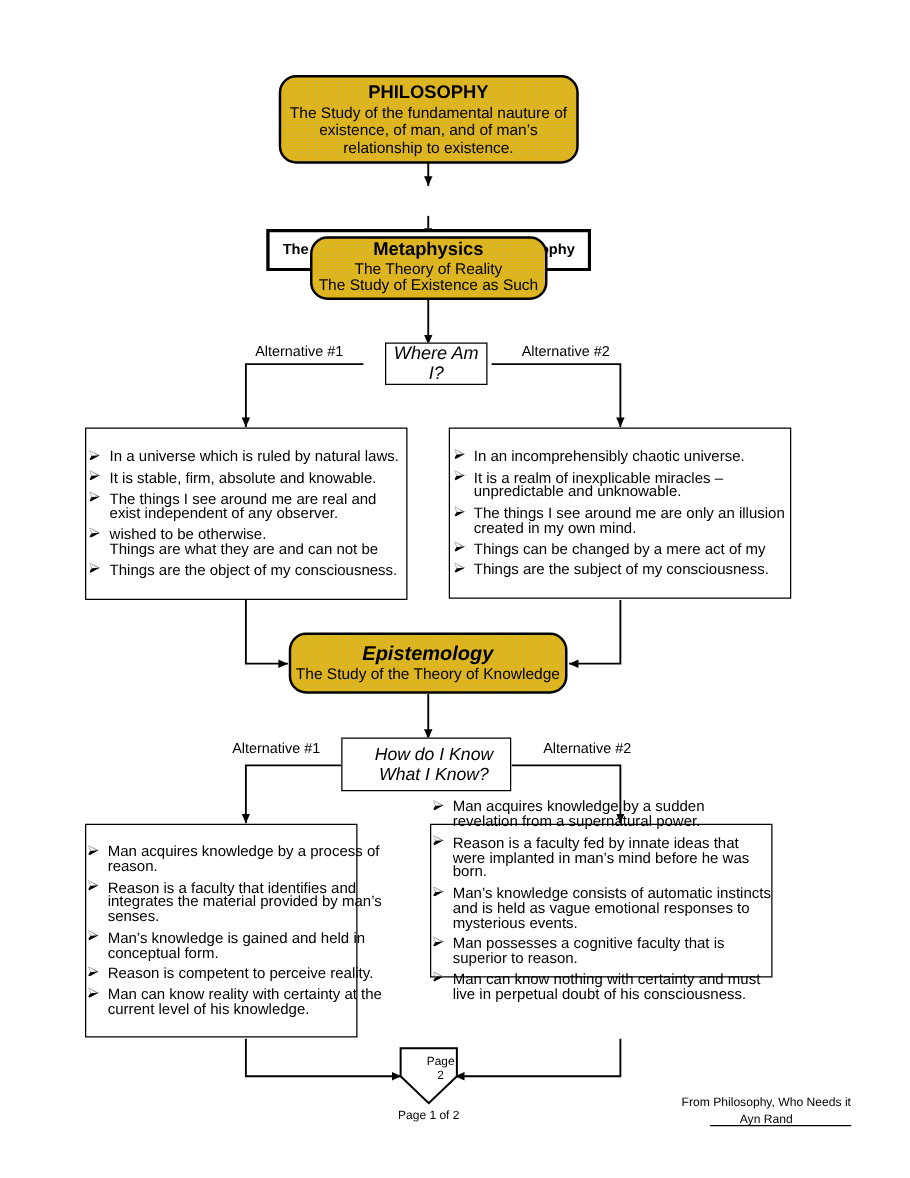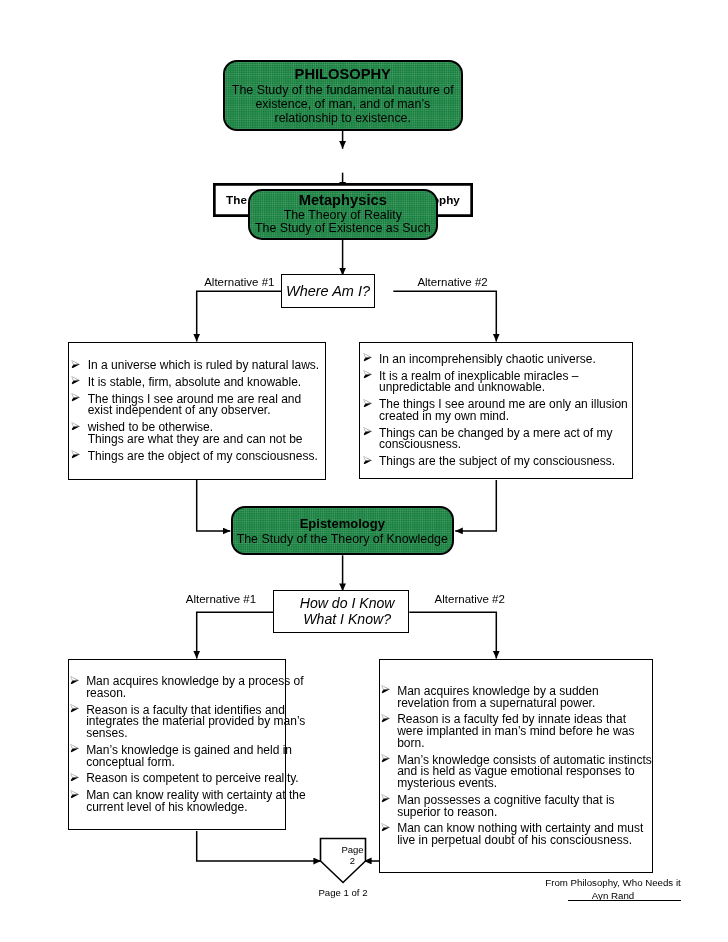--- a/index.html
+++ b/index.html
@@ -6,33 +6,33 @@
   html,body{margin:0;padding:0;background:#ffffff;}
   body{width:728px;height:942px;font-family:"Liberation Sans",sans-serif;color:#000;-webkit-font-smoothing:antialiased;}
   #stage{position:relative;width:728px;height:942px;overflow:hidden;background:#fff;will-change:transform;transform:translateZ(0);}
   svg#wires{position:absolute;left:0;top:0;width:728px;height:942px;}
   .node{position:absolute;box-sizing:border-box;}
 
   
   .greenbox{
     border:2px solid #000;
     border-radius:14px;
-    background-color:#15803d;
+    background-color:#eab308;
     position:absolute;overflow:hidden;
     display:flex;flex-direction:column;align-items:center;justify-content:center;
     text-align:center;
   }
   .greenbox .ttl{font-weight:bold;}
   #n-philosophy{font-size:12.4px;line-height:14.1px;}
   #n-philosophy .ttl{font-size:14.7px;line-height:16.5px;}
   #n-foundation{font-size:11.7px;line-height:13px;}
   #n-metaphysics{font-size:12.4px;line-height:13.8px;}
   #n-metaphysics .ttl{font-size:14.7px;line-height:16.6px;}
   #n-epistemology{font-size:12.4px;line-height:14.4px;}
-  #n-epistemology .ttl{font-size:13px;line-height:17.2px;}
+  #n-epistemology .ttl{font-size:16px;line-height:17.2px;font-style:italic;}
   #n-where{font-size:14.5px;line-height:16px;}
   #n-how{font-size:14.1px;line-height:16.2px;padding-left:12px;}
   .lbl{font-size:11.5px;}
   .listbox{font-size:12px;line-height:11.7px;}
   
   .rect{border:1.2px solid #000;background:#fff;display:flex;flex-direction:column;align-items:center;justify-content:center;text-align:center;}
   .rect.thick{border:none;box-shadow:inset 0 0 0 2.7px #000;}
   .rect.italic{font-style:italic;}
 
   .listbox{border:1.2px solid #000;background:#fff;box-sizing:border-box;display:flex;align-items:center;justify-content:center;}
@@ -114,21 +114,21 @@
             <path d="M0,0 H2.2 M0,0 V2.2" stroke="#91bea5" stroke-width="0.6" opacity="0.6" fill="none"></path>
           </pattern>
         </defs>
         <rect width="100%" height="100%" fill="url(#gp1)"></rect>
       </svg>
     <div class="ttl">Metaphysics</div>
     <div>The Theory of Reality</div>
     <div>The Study of Existence as Such</div>
   </div>
 
-  <div class="node rect italic" id="n-where" style="left:281px;top:274.4px;width:94px;height:34px;">
+  <div class="node rect italic" id="n-where" style="left:308px;top:274.4px;width:82px;height:34px;">
     <div>Where Am I?</div>
   </div>
 
   <div class="lbl" style="left:204.2px;top:276.2px;">Alternative #1</div>
   <div class="lbl" style="left:417.4px;top:276.2px;">Alternative #2</div>
 
   <div class="node greenbox" id="n-epistemology" style="left:230.7px;top:505.5px;width:223.2px;height:49.8px;">
       <svg class="gridfill" xmlns="http://www.w3.org/2000/svg">
         <defs>
           <pattern id="gp2" width="2.2" height="2.2" patternUnits="userSpaceOnUse">
@@ -201,21 +201,21 @@
             <path d="M0,0 L100,50 L88,55 L9,9 Z" fill="#8d8d8d"></path>
             <path d="M9,9 L30,52 L21,57 L0,0 Z" fill="#a6a6a6"></path>
             <path d="M100,50 L14,96 L6,84 L31,53 Z" fill="#000"></path>
             <path d="M21,57 L31,53 L29,60 L14,96 L6,84 Z" fill="#131313"></path>
           </svg><span class="txt"><span class="ln">The things I see around me are only an illusion</span><span class="ln">created in my own mind.</span></span></li>
         <li><svg class="bullet" viewBox="0 0 100 100">
             <path d="M0,0 L100,50 L88,55 L9,9 Z" fill="#8d8d8d"></path>
             <path d="M9,9 L30,52 L21,57 L0,0 Z" fill="#a6a6a6"></path>
             <path d="M100,50 L14,96 L6,84 L31,53 Z" fill="#000"></path>
             <path d="M21,57 L31,53 L29,60 L14,96 L6,84 Z" fill="#131313"></path>
-          </svg><span class="txt"><span class="ln">Things can be changed by a mere act of my</span><span class="ln">consciousness.</span></span></li>
+          </svg><span class="txt"><span class="ln">Things can be changed by a mere act of my</span></span></li>
         <li><svg class="bullet" viewBox="0 0 100 100">
             <path d="M0,0 L100,50 L88,55 L9,9 Z" fill="#8d8d8d"></path>
             <path d="M9,9 L30,52 L21,57 L0,0 Z" fill="#a6a6a6"></path>
             <path d="M100,50 L14,96 L6,84 L31,53 Z" fill="#000"></path>
             <path d="M21,57 L31,53 L29,60 L14,96 L6,84 Z" fill="#131313"></path>
           </svg><span class="txt"><span class="ln">Things are the subject of my consciousness.</span></span></li>
       </ul>
     </div>
   <div class="node listbox" id="l-e1" style="left:68.2px;top:659.1px;width:218px;height:171px;">
       <ul>
@@ -244,21 +244,21 @@
             <path d="M21,57 L31,53 L29,60 L14,96 L6,84 Z" fill="#131313"></path>
           </svg><span class="txt"><span class="ln">Reason is competent to perceive reality.</span></span></li>
         <li><svg class="bullet" viewBox="0 0 100 100">
             <path d="M0,0 L100,50 L88,55 L9,9 Z" fill="#8d8d8d"></path>
             <path d="M9,9 L30,52 L21,57 L0,0 Z" fill="#a6a6a6"></path>
             <path d="M100,50 L14,96 L6,84 L31,53 Z" fill="#000"></path>
             <path d="M21,57 L31,53 L29,60 L14,96 L6,84 Z" fill="#131313"></path>
           </svg><span class="txt"><span class="ln">Man can know reality with certainty at the</span><span class="ln">current level of his knowledge.</span></span></li>
       </ul>
     </div>
-  <div class="node listbox" id="l-e2" style="left:379px;top:659.2px;width:274.2px;height:214px;">
+  <div class="node listbox" id="l-e2" style="left:344px;top:659.2px;width:274.2px;height:123px;">
       <ul>
         <li><svg class="bullet" viewBox="0 0 100 100">
             <path d="M0,0 L100,50 L88,55 L9,9 Z" fill="#8d8d8d"></path>
             <path d="M9,9 L30,52 L21,57 L0,0 Z" fill="#a6a6a6"></path>
             <path d="M100,50 L14,96 L6,84 L31,53 Z" fill="#000"></path>
             <path d="M21,57 L31,53 L29,60 L14,96 L6,84 Z" fill="#131313"></path>
           </svg><span class="txt"><span class="ln">Man acquires knowledge by a sudden</span><span class="ln">revelation from a supernatural power.</span></span></li>
         <li><svg class="bullet" viewBox="0 0 100 100">
             <path d="M0,0 L100,50 L88,55 L9,9 Z" fill="#8d8d8d"></path>
             <path d="M9,9 L30,52 L21,57 L0,0 Z" fill="#a6a6a6"></path>

